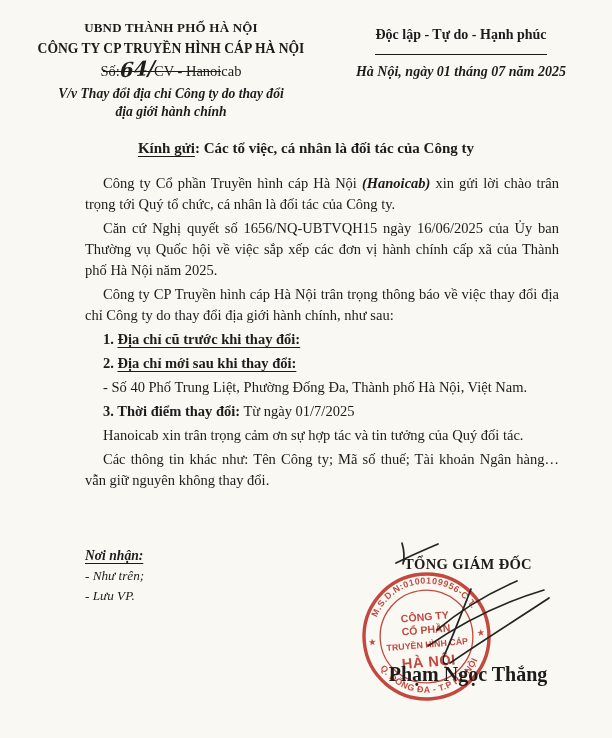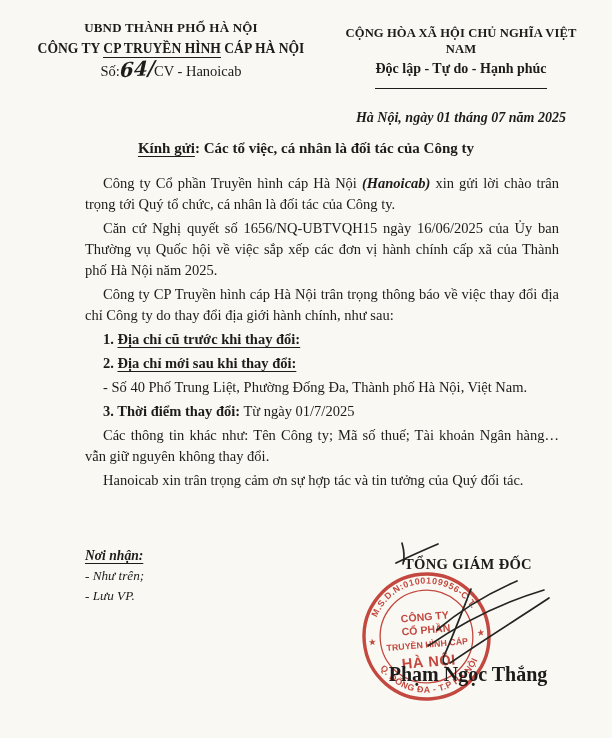--- a/index.html
+++ b/index.html
@@ -18,40 +18,40 @@
     overflow:hidden;
   }
 
   
   .hdr-left{
     position:absolute;left:28px;top:20px;width:286px;
     text-align:center;line-height:1.25;
   }
   .org-parent{font-size:13px;font-weight:bold;letter-spacing:.2px;margin-bottom:5px;}
   .company-name{font-size:13.6px;font-weight:bold;margin-bottom:4px;}
-  .u-company{border-bottom:1.5px solid currentColor;padding-bottom:1px;}
+  .u-company{border-bottom:1.5px solid currentColor;padding-bottom:15px;}
   .doc-number{font-size:14.5px;margin-bottom:3px;}
   .handwritten{
     display:inline-block;
     font-family:"DejaVu Serif",serif;
     font-style:italic;font-weight:bold;
     font-size:20px;line-height:12px;
     transform:rotate(-4deg) skewX(-6deg);
     margin:0 -1px 0 0;
   }
   .doc-subject{font-size:13.6px;font-weight:bold;font-style:italic;line-height:1.3;margin-top:5px;}
 
   .hdr-right{
     position:absolute;left:330px;top:26px;width:262px;
     text-align:center;line-height:1.25;
   }
   .national-1{font-size:12.6px;font-weight:bold;letter-spacing:.1px;margin-bottom:3px;}
   .national-2{font-size:14px;font-weight:bold;}
   .national-2 .u-motto{display:inline-block;border-bottom:1.5px solid currentColor;padding-bottom:10px;}
-  .place-date{font-size:14px;font-weight:bold;font-style:italic;margin-top:20px;}
+  .place-date{font-size:14px;font-weight:bold;font-style:italic;margin-top:8px;}
 
   
   .salutation{
     position:absolute;left:0;top:140px;width:612px;
     text-align:center;font-size:15px;font-weight:bold;
   }
   .u-salut{text-decoration:underline;text-underline-offset:2.5px;text-decoration-thickness:1.3px;}
 
   
   .content{
@@ -100,40 +100,43 @@
 </style>
 </head>
 <body>
 
 <div class="page">
 
   <div class="hdr-left">
     <div class="org-parent">UBND THÀNH PHỐ HÀ NỘI</div>
     <div class="company-name"><span>CÔNG TY </span><span class="u-company">CP TRUYỀN HÌNH</span><span> CÁP HÀ NỘI</span></div>
     <div class="doc-number"><span>Số:</span><span class="handwritten">64/</span><span>CV - Hanoicab</span></div>
+    <div class="doc-subject">
+      <div>V/v Thay đổi địa chỉ Công ty do thay đổi</div>
+      <div>địa giới hành chính</div>
+    </div>
   </div>
 
   <div class="hdr-right">
-    <div class="national-1">CỘNG HÒA XÃ HỘI CHỦ NGHĨA VIỆT NAM</div>
     <div class="national-2"><span class="u-motto">Độc lập - Tự do - Hạnh phúc</span></div>
     <div class="place-date">Hà Nội, ngày 01 tháng 07 năm 2025</div>
   </div>
 
   <div class="salutation"><span class="u-salut">Kính gửi</span><span>: </span><span>Các tổ việc, cá nhân là đối tác của Công ty</span></div>
 
   <div class="content">
     <p><span>Công ty Cổ phần Truyền hình cáp Hà Nội </span><span class="bi">(Hanoicab)</span><span> xin gửi lời chào trân trọng tới Quý tổ chức, cá nhân là đối tác của Công ty.</span></p>
     <p>Căn cứ Nghị quyết số 1656/NQ-UBTVQH15 ngày 16/06/2025 của Ủy ban Thường vụ Quốc hội về việc sắp xếp các đơn vị hành chính cấp xã của Thành phố Hà Nội năm 2025.</p>
     <p>Công ty CP Truyền hình cáp Hà Nội trân trọng thông báo về việc thay đổi địa chỉ Công ty do thay đổi địa giới hành chính, như sau:</p>
     <p class="h"><span class="b">1. </span><span class="u-item">Địa chỉ cũ trước khi thay đổi:</span></p>
     <p class="h"><span class="b">2. </span><span class="u-item">Địa chỉ mới sau khi thay đổi:</span></p>
     <p>- Số 40 Phố Trung Liệt, Phường Đống Đa, Thành phố Hà Nội, Việt Nam.</p>
     <p class="h"><span class="b">3. Thời điểm thay đổi:</span><span> Từ ngày 01/7/2025</span></p>
+    <p>Hanoicab xin trân trọng cảm ơn sự hợp tác và tin tưởng của Quý đối tác.</p>
     <p>Các thông tin khác như: Tên Công ty; Mã số thuế; Tài khoản Ngân hàng… vẫn giữ nguyên không thay đổi.</p>
-    <p>Hanoicab xin trân trọng cảm ơn sự hợp tác và tin tưởng của Quý đối tác.</p>
   </div>
 
   <div class="recipients">
     <div class="recipients-label">Nơi nhận:</div>
     <div class="recipient-item">- Như trên;</div>
     <div class="recipient-item">- Lưu VP.</div>
   </div>
 
   <div class="signer-title">TỔNG GIÁM ĐỐC</div>
   <div class="signer-name">Phạm Ngọc Thắng</div>

